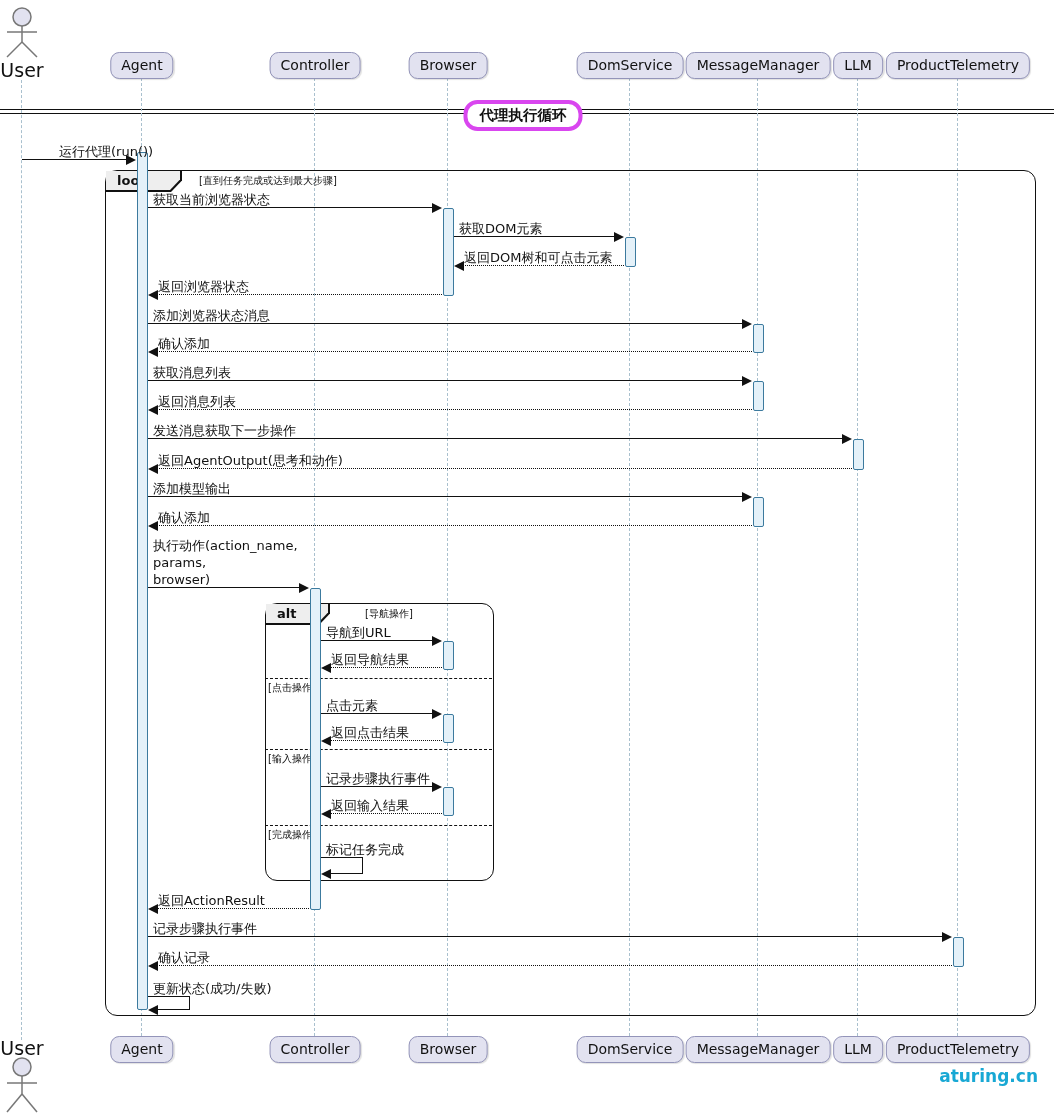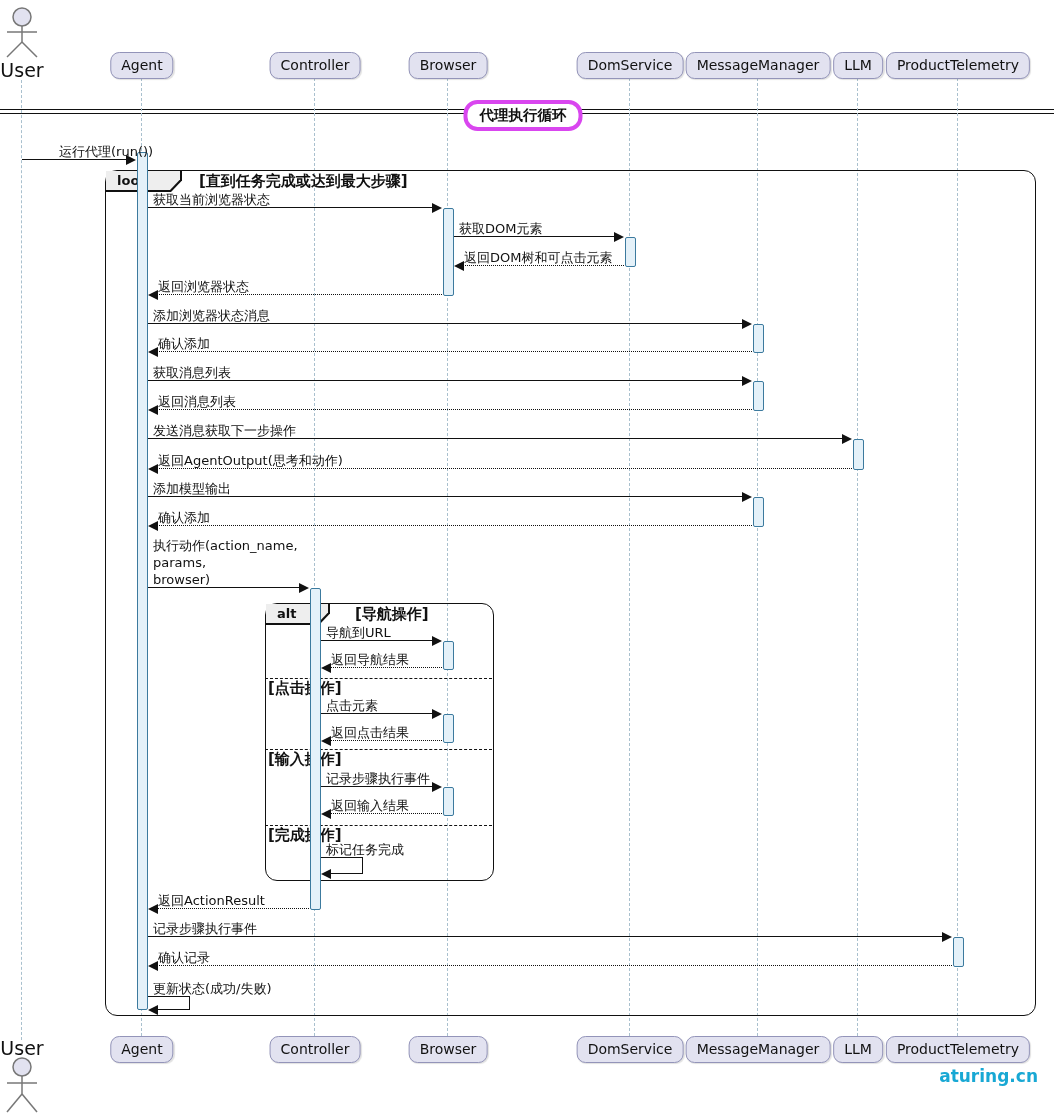--- a/index.html
+++ b/index.html
@@ -7,21 +7,21 @@
            font-family:"DejaVu Sans","Liberation Sans",sans-serif;color:#111;}
   .abs{position:absolute;}
   .lifeline{width:0;border-left:1px dashed #a9c0ce;}
   .pbox{background:#E2E2F0;border:1.4px solid #9394b9;border-radius:9px;padding:3px 10px;
         font-size:14px;line-height:19px;transform:translateX(-50%);white-space:nowrap;box-shadow:1px 1px 1px rgba(0,0,0,.12);}
   .act{width:11px;background:#e4f1f9;border:1px solid #3c7a9e;border-radius:2px;box-sizing:border-box;}
   .frame{border:1.7px solid #111;border-radius:12px;}
   .pent-outer{background:#111;clip-path:polygon(0 0,100% 0,100% 45%,calc(100% - 11px) 100%,0 100%);}
   .pent-inner{background:#eee;clip-path:polygon(0 0,100% 0,100% 45%,calc(100% - 10px) 100%,0 100%);
               font-weight:bold;font-size:13px;line-height:19px;padding-left:11px;box-sizing:border-box;}
-  .guard{font-weight:bold;font-size:15px;line-height:14px;white-space:nowrap;}
+  .guard{font-weight:normal;font-size:10px;line-height:14px;white-space:nowrap;}
   .divider{height:0;border-top:1.5px dashed #111;}
   .line-solid{height:0;border-top:1.4px solid #111;}
   .line-dashed{height:0;border-top:1.8px dotted #111;}
   .self-v{width:0;border-left:1.4px solid #111;}
   .head-r{width:0;height:0;border-top:5px solid transparent;border-bottom:5px solid transparent;border-left:10px solid #111;}
   .head-l{width:0;height:0;border-top:5px solid transparent;border-bottom:5px solid transparent;border-right:10px solid #111;}
   .mlabel{font-size:13px;line-height:16px;white-space:nowrap;}
   .sep{width:1054px;height:3px;border-top:1.6px solid #111;border-bottom:1.6px solid #111;}
   .title-box{transform:translateX(-50%);background:#fff;border:4px solid #d946ef;border-radius:14px;
              padding:2px 12px;font-weight:bold;font-size:14.5px;line-height:19px;white-space:nowrap;}
@@ -63,21 +63,21 @@
     <div class="abs lifeline" style="left: 757px; top: 78px; width: 0px; height: 958px;"></div>
     <div class="abs lifeline" style="left: 857px; top: 78px; width: 0px; height: 958px;"></div>
     <div class="abs lifeline" style="left: 957px; top: 78px; width: 0px; height: 958px;"></div>
     <div class="abs frame" style="left: 105px; top: 170px; width: 929px; height: 844px;"></div>
     <div class="abs pent-outer" style="left: 106px; top: 171px; width: 76px; height: 21px;"></div>
     <div class="abs pent-inner" style="left: 106px; top: 171px; width: 74px; height: 19px;">loop</div>
     <div class="abs guard" style="left: 199px; top: 174px;">[直到任务完成或达到最大步骤]</div>
     <div class="abs frame" style="left: 265px; top: 603px; width: 227px; height: 276px;"></div>
     <div class="abs pent-outer" style="left: 266px; top: 604px; width: 64px; height: 21px;"></div>
     <div class="abs pent-inner" style="left: 266px; top: 604px; width: 62px; height: 19px;">alt</div>
-    <div class="abs guard" style="left: 355px; top: 607px;">[导航操作]</div>
+    <div class="abs guard" style="left: 365px; top: 607px;">[导航操作]</div>
     <div class="abs divider" style="left: 265px; top: 678px; width: 227px; height: 0px;"></div>
     <div class="abs guard" style="left: 268px; top: 681px;">[点击操作]</div>
     <div class="abs divider" style="left: 265px; top: 749px; width: 227px; height: 0px;"></div>
     <div class="abs guard" style="left: 268px; top: 752px;">[输入操作]</div>
     <div class="abs divider" style="left: 265px; top: 825px; width: 227px; height: 0px;"></div>
     <div class="abs guard" style="left: 268px; top: 828px;">[完成操作]</div>
     <div class="abs act" style="left: 136.5px; top: 152px; width: 11px; height: 858px;"></div>
     <div class="abs act" style="left: 442.5px; top: 208px; width: 11px; height: 88px;"></div>
     <div class="abs act" style="left: 624.5px; top: 237px; width: 11px; height: 30px;"></div>
     <div class="abs act" style="left: 752.5px; top: 324px; width: 11px; height: 29px;"></div>

